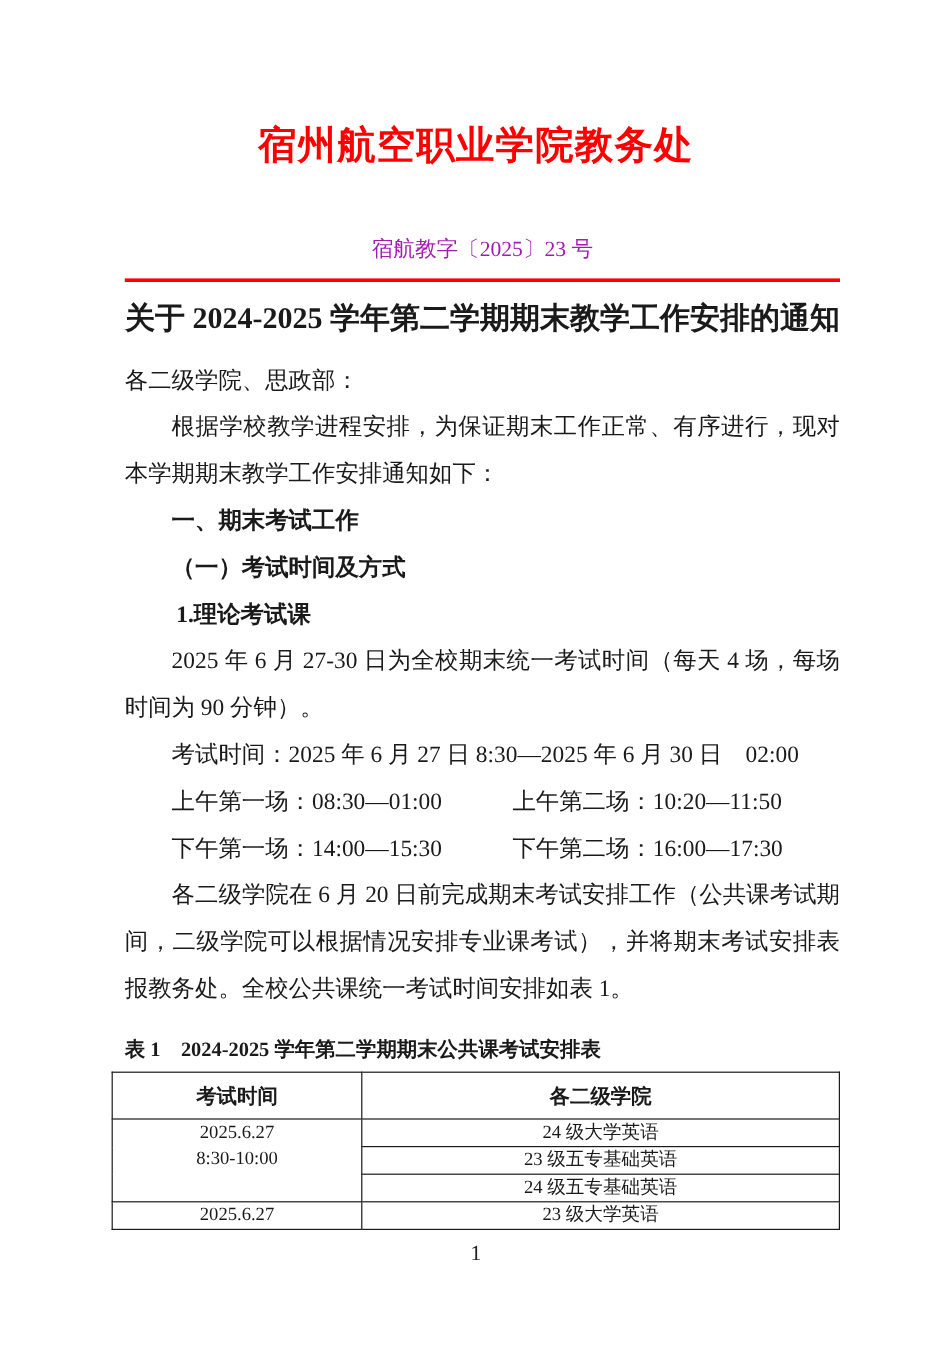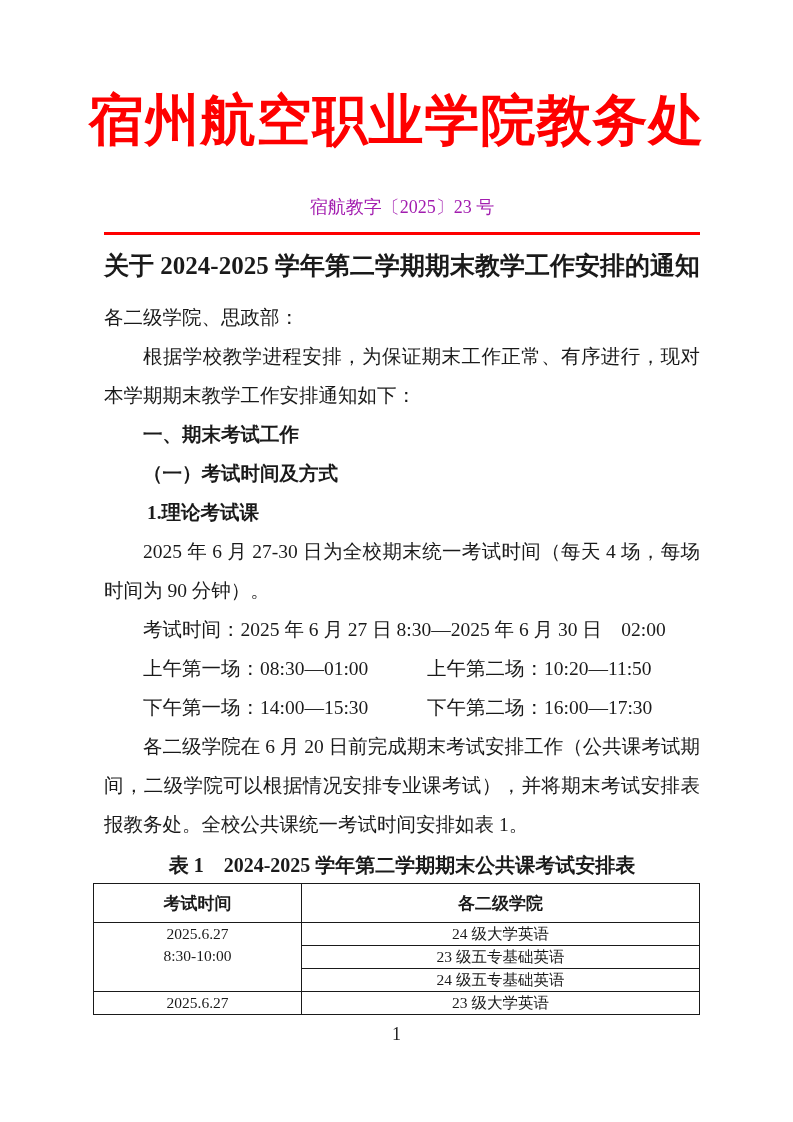--- a/index.html
+++ b/index.html
@@ -10,21 +10,21 @@
     margin:0 auto;
     background:#ffffff;
     font-family:"Liberation Serif", serif;
     color:#1a1a1a;
     overflow:hidden;
   }
   .content { padding:0 93px 0 104px; }
   .org-title {
     padding-top:90px;
     text-align:center;
-    font-size:55px;
+    font-size:32px;
     font-weight:bold;
     color:#fe0000;
     line-height:62px;
     letter-spacing:1px;
     white-space:nowrap;
   }
   .doc-number {
     margin-top:42px;
     text-align:center;
     font-size:18px;
@@ -48,23 +48,23 @@
   }
   .body-text { margin-top:14px; font-size:19.5px; line-height:39px; }
   .body-text p { text-align:justify; }
   .no-indent { text-indent:0; }
   .indent2 { text-indent:2em; }
   .indent22 { text-indent:2.2em; }
   .bold { font-weight:bold; }
   .sessions { display:flex; padding-left:2em; }
   .sessions .col1 { display:inline-block; width:284px; }
   .table-caption {
-    margin-top:9px;
-    text-align:center;
-    font-size:20px;
+    margin-top:19px;
+    text-align:left;
+    font-size:17px;
     font-weight:bold;
     line-height:24px;
   }
   table.exam-table {
     margin:6px auto 0 auto;
     border-collapse:collapse;
     width:606px;
     table-layout:fixed;
   }
   table.exam-table th, table.exam-table td {

